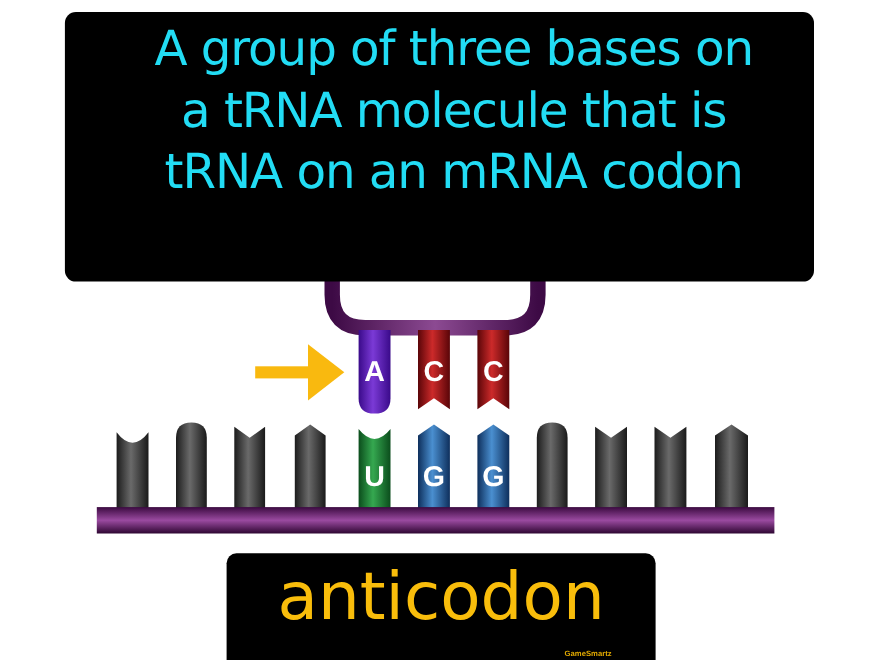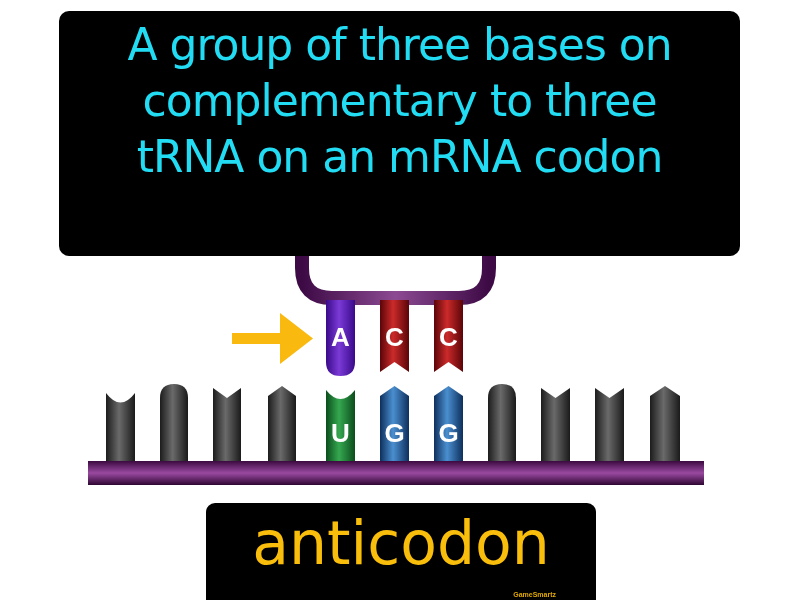--- a/index.html
+++ b/index.html
@@ -1,19 +1,19 @@
 <!DOCTYPE html>
 <html><head>
 <meta charset="utf-8">
 <style>
   html,body{margin:0;padding:0;background:#ffffff;}
   body{width:800px;height:600px;position:relative;overflow:hidden;font-family:"DejaVu Sans","Liberation Sans",sans-serif;}
   .def-box{position:absolute;left:59px;top:11px;width:681px;height:245px;background:#000;border-radius:10px;z-index:3;}
   .def-line{display:block;text-align:center;color:#22dcf4;font-size:44px;line-height:56px;letter-spacing:-1px;font-family:"DejaVu Sans","Liberation Sans",sans-serif;}
-  .def-text{position:absolute;left:0;top:6px;width:100%;}
+  .def-text{position:absolute;left:13px;top:6px;width:100%;}
   .diagram{position:absolute;left:0;top:0;width:800px;height:600px;z-index:1;}
   .term-box{position:absolute;left:206px;top:503px;width:390px;height:106px;background:#000;border-radius:9px;}
   .term{position:absolute;left:0;top:2px;width:100%;text-align:center;color:#f9bd0b;font-size:60px;line-height:76px;font-family:"DejaVu Sans","Liberation Sans",sans-serif;}
   .brand{position:absolute;right:40px;bottom:11px;font-size:7px;color:#e0a800;font-weight:bold;font-family:"Liberation Sans",sans-serif;}
   .base-label{font-family:"Liberation Sans","DejaVu Sans",sans-serif;font-weight:bold;font-size:26px;fill:#ffffff;}
 </style>
 </head>
 <body>
 
 <svg class="diagram" width="800" height="600" viewBox="0 0 800 600">
@@ -108,21 +108,21 @@
 
     <path d="M650 396 L665 386 L680 396 L680 463 L650 463 Z" fill="url(#gGray)"></path>
   </g>
 
   <rect x="88" y="461" width="616" height="24" fill="url(#gStrand)"></rect>
 </svg>
 
 <div class="def-box">
   <div class="def-text">
     <span class="def-line">A group of three bases on</span>
-    <span class="def-line">complementary to three</span>
+    <span class="def-line">a tRNA molecule that is</span>
     <span class="def-line">tRNA on an mRNA codon</span>
   </div>
 </div>
 
 <div class="term-box">
   <div class="term">anticodon</div>
   <div class="brand">GameSmartz</div>
 </div>
 
 </body></html>

